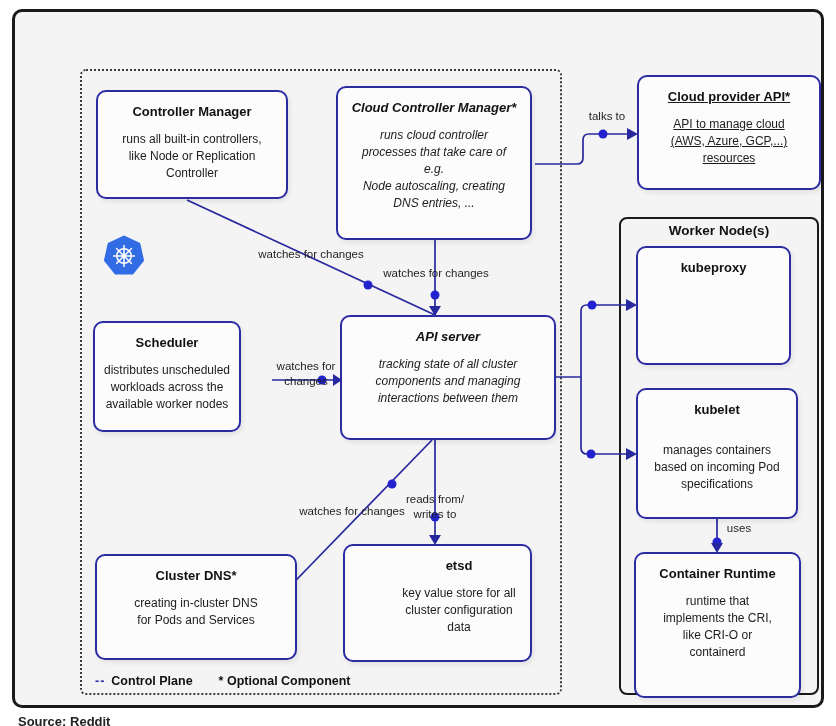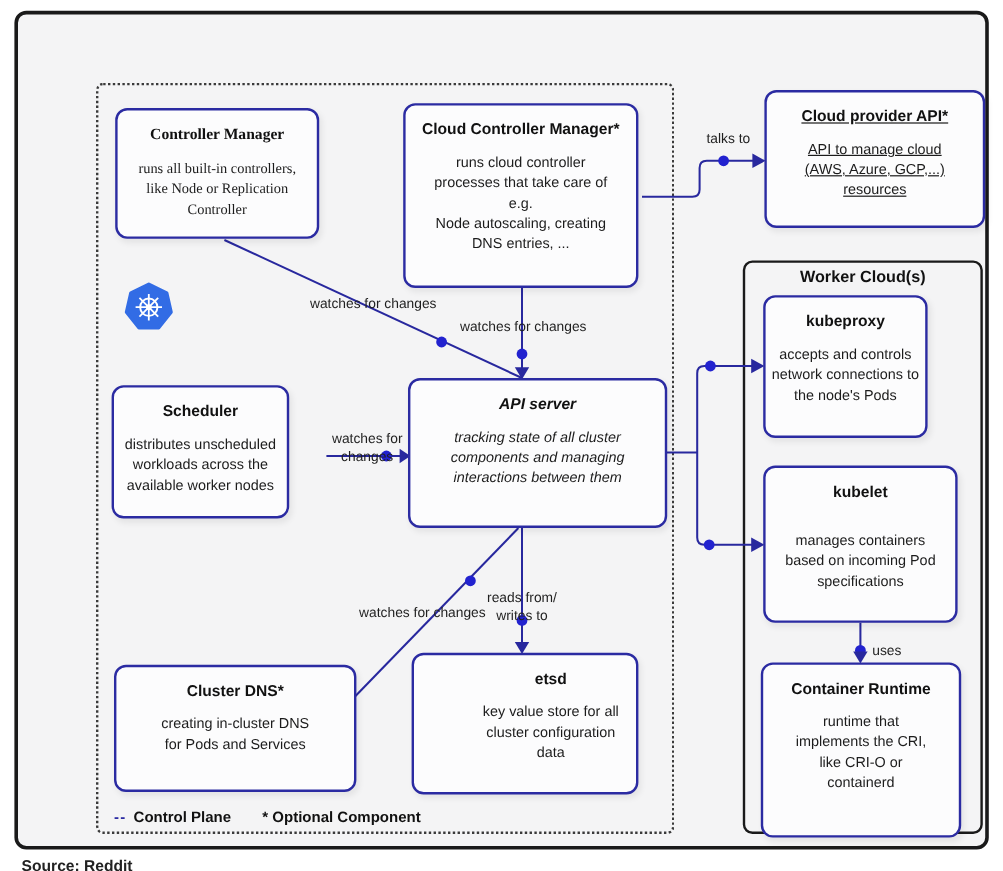--- a/index.html
+++ b/index.html
@@ -54,21 +54,21 @@
     position:absolute;left:18px;top:714px;font-size:13px;font-weight:bold;color:#222;
   }
 </style>
 </head>
 <body>
 
 <div class="frame">
 
   <div class="control-plane"></div>
   <div class="worker-node"></div>
-  <div class="worker-title">Worker Cloud(s)</div>
+  <div class="worker-title">Worker Node(s)</div>
 
   <div class="k8s-logo">
     <svg width="44" height="44" viewBox="-22 -22 44 44">
       <polygon points="0,-19 14.9,-11.8 18.5,4.2 8.2,17.1 -8.2,17.1 -18.5,4.2 -14.9,-11.8" fill="#326ce5" stroke="#326ce5" stroke-width="3" stroke-linejoin="round"></polygon>
       <circle cx="0" cy="0" r="7.2" fill="none" stroke="#ffffff" stroke-width="1.6"></circle>
       <g stroke="#ffffff" stroke-width="1.5">
         <line x1="0" y1="-11" x2="0" y2="11"></line>
         <line x1="-11" y1="0" x2="11" y2="0"></line>
         <line x1="-7.8" y1="-7.8" x2="7.8" y2="7.8"></line>
         <line x1="-7.8" y1="7.8" x2="7.8" y2="-7.8"></line>
@@ -105,28 +105,28 @@
       <polygon points="414,523 426,523 420,533"></polygon>
       <polygon points="612,116 612,128 623,122"></polygon>
       <polygon points="611,287 611,299 622,293"></polygon>
       <polygon points="611,436 611,448 622,442"></polygon>
       <polygon points="696,531 708,531 702,541"></polygon>
       <polygon points="524,361 524,373 515,367"></polygon>
       <polygon points="318,362 318,374 327,368"></polygon>
     </g>
   </svg>
 
-  <div class="nbox" style="left:81px;top:78px;width:170px;height:109px;font-family:Liberation Serif, serif;">
+  <div class="nbox" style="left:81px;top:78px;width:192px;height:109px;">
     <div class="btitle">Controller Manager</div>
     <div class="bbody">runs all built-in controllers,
 like Node or Replication
 Controller</div>
   </div>
 
-  <div class="nbox" style="left:321px;top:74px;width:196px;height:154px;">
+  <div class="nbox" style="left:321px;top:74px;width:196px;height:154px;font-style:italic;">
     <div class="btitle">Cloud Controller Manager*</div>
     <div class="bbody">runs cloud controller
 processes that take care of
 e.g.
 Node autoscaling, creating
 DNS entries, ...</div>
   </div>
 
   <div class="nbox" style="left:622px;top:63px;width:184px;height:115px;text-decoration:underline;">
     <div class="btitle">Cloud provider API*</div>
@@ -154,25 +154,22 @@
     <div class="bbody">creating in-cluster DNS
 for Pods and Services</div>
   </div>
 
   <div class="nbox" style="left:328px;top:532px;width:189px;height:118px;padding-left:48px;">
     <div class="btitle">etsd</div>
     <div class="bbody">key value store for all
 cluster configuration data</div>
   </div>
 
-  <div class="nbox" style="left:621px;top:234px;width:137px;height:119px;">
+  <div class="nbox" style="left:621px;top:234px;width:155px;height:119px;">
     <div class="btitle">kubeproxy</div>
-    <div class="bbody">accepts and controls
-network connections to
-the node's Pods</div>
   </div>
 
   <div class="nbox" style="left:621px;top:376px;width:162px;height:131px;gap:13px;">
     <div class="btitle">kubelet</div>
     <div class="bbody">manages containers
 based on incoming Pod
 specifications</div>
   </div>
 
   <div class="nbox" style="left:619px;top:540px;width:167px;height:146px;">
@@ -184,21 +181,21 @@
   </div>
 
   <div class="elabel" style="left:296px;top:235px;">watches for changes</div>
   <div class="elabel" style="left:421px;top:254px;">watches for changes</div>
   <div class="elabel" style="left:291px;top:347px;">watches for
 changes</div>
   <div class="elabel" style="left:420px;top:460px;margin-top:20px;">reads from/
 writes to</div>
   <div class="elabel" style="left:337px;top:492px;">watches for changes</div>
   <div class="elabel" style="left:592px;top:97px;">talks to</div>
-  <div class="elabel" style="left:724px;top:524px;text-align:right;">uses</div>
+  <div class="elabel" style="left:724px;top:509px;text-align:right;">uses</div>
 
   <div class="legend">
     <span class="legend-dashes">--</span>
     <span>Control Plane</span>
     <span class="legend-optional">* Optional Component</span>
   </div>
 
 </div>
 
 <div class="source">Source: Reddit</div>

